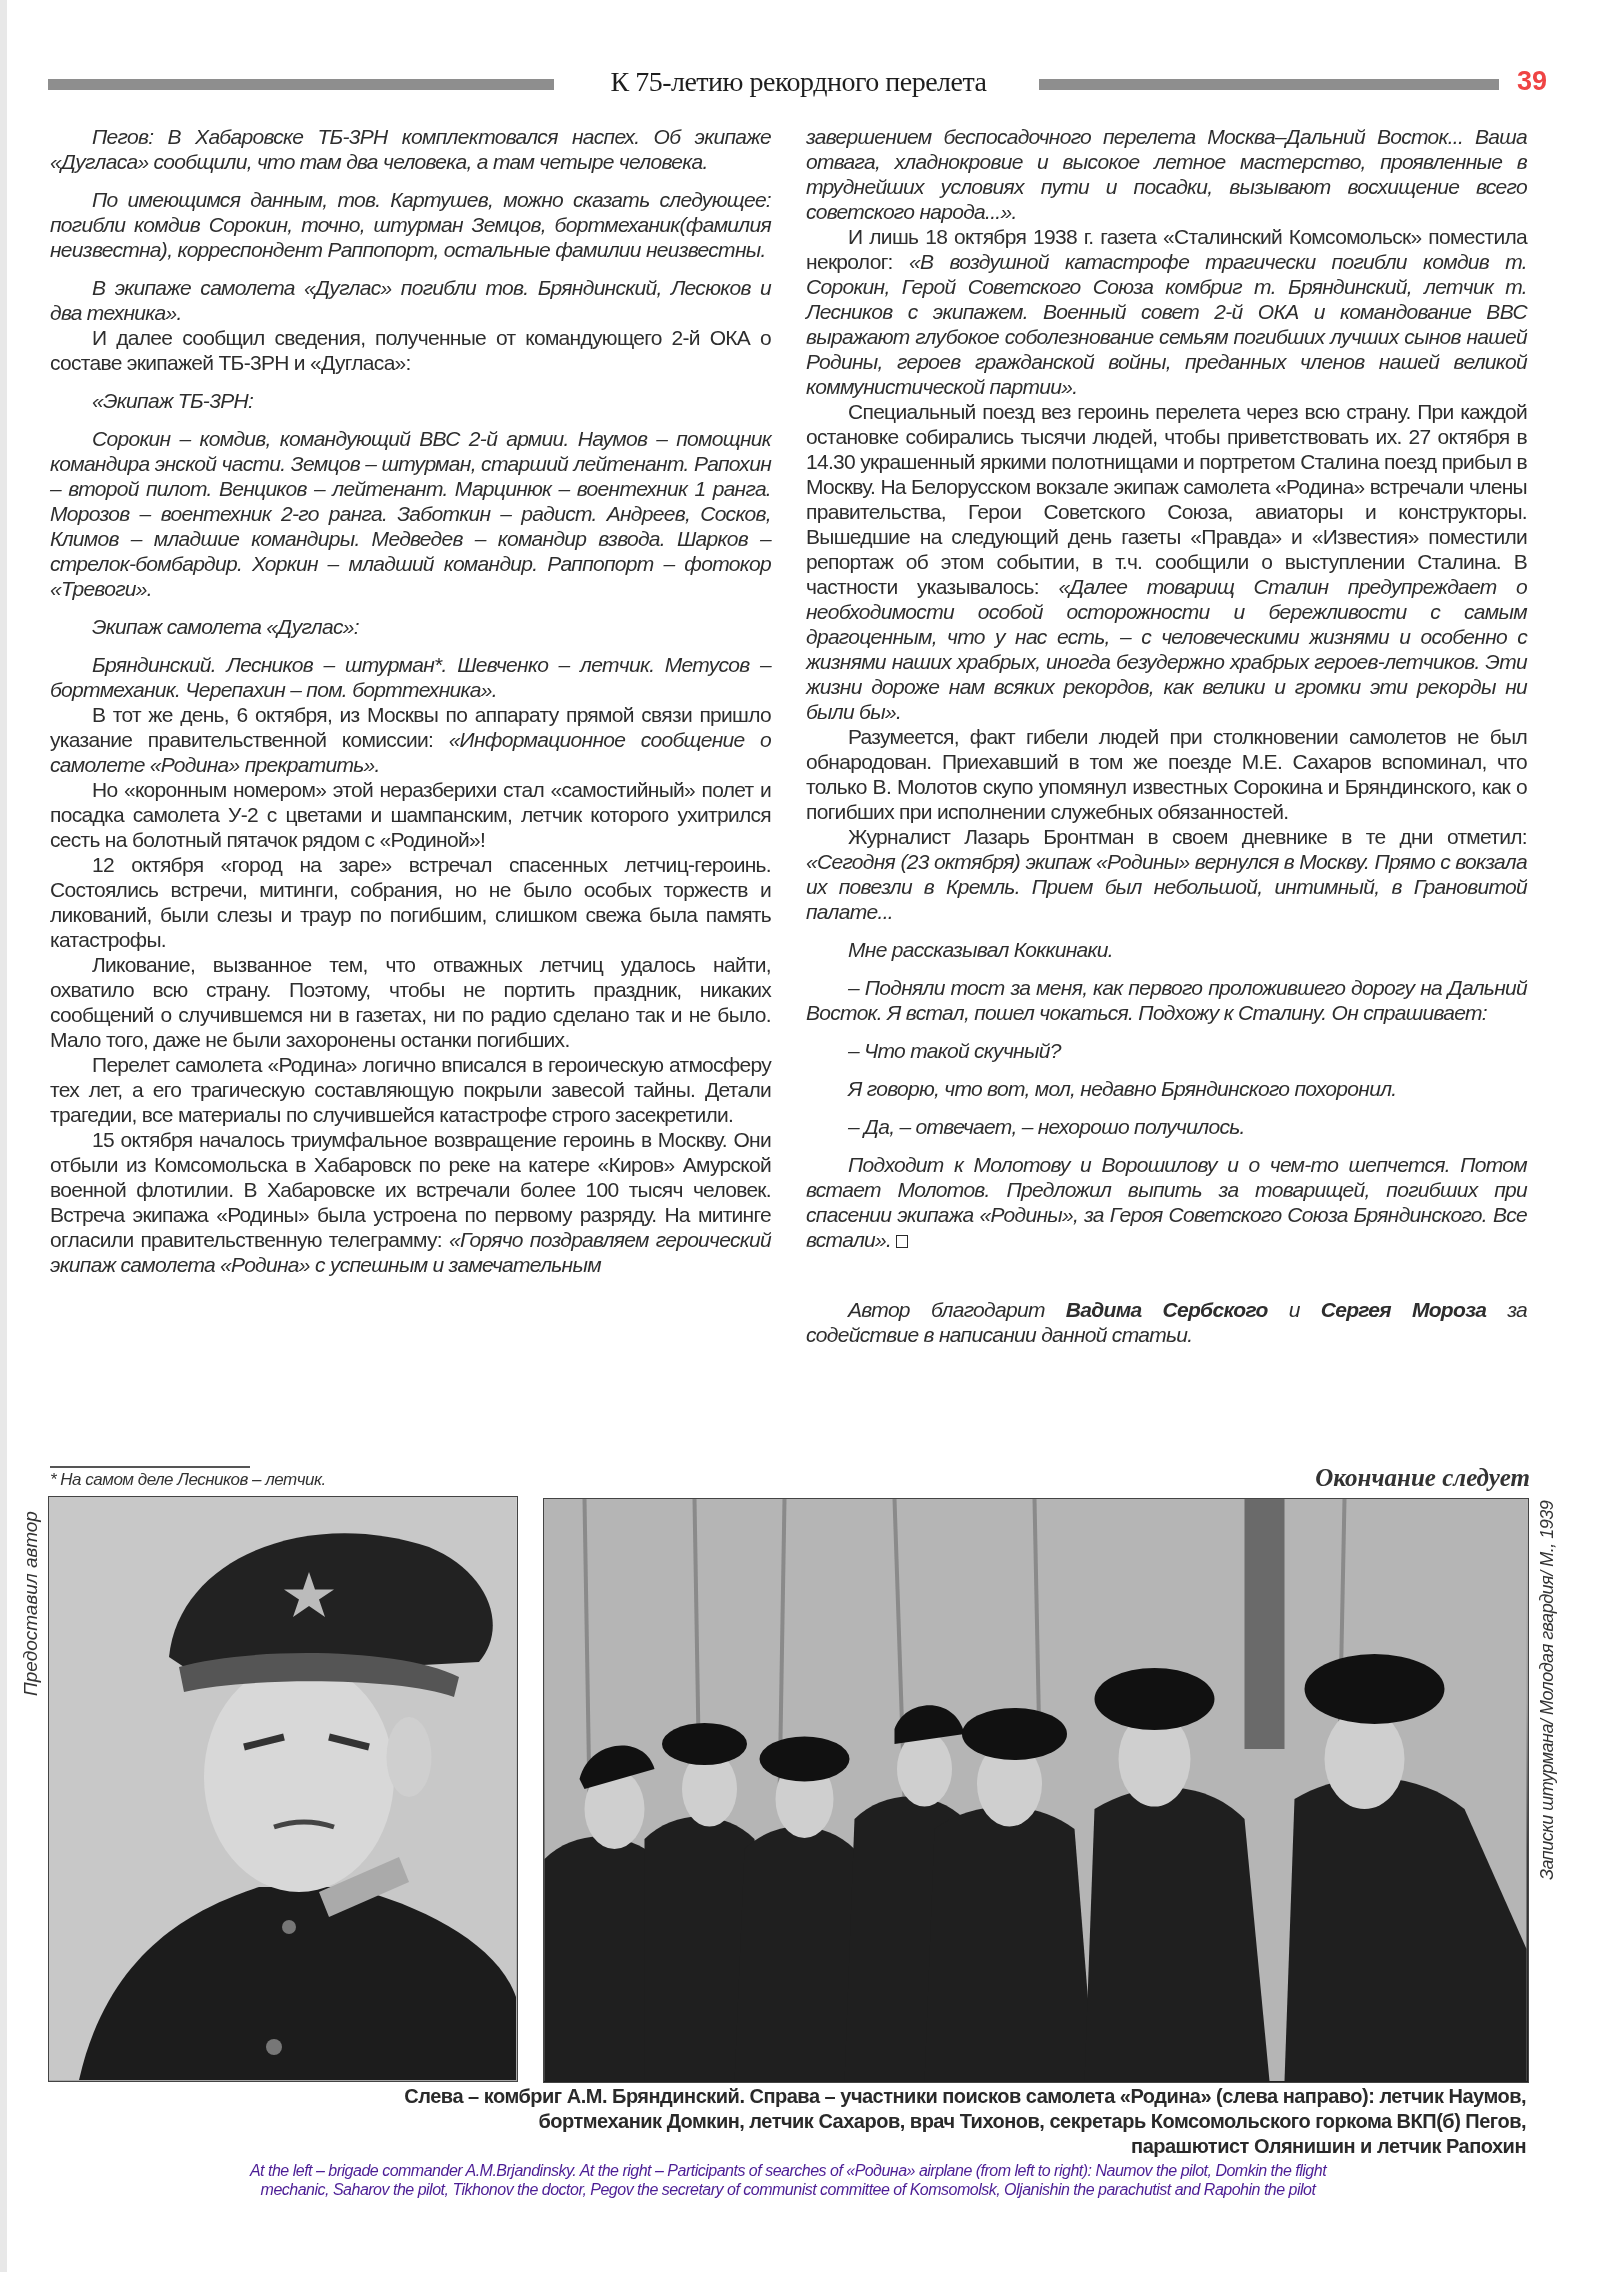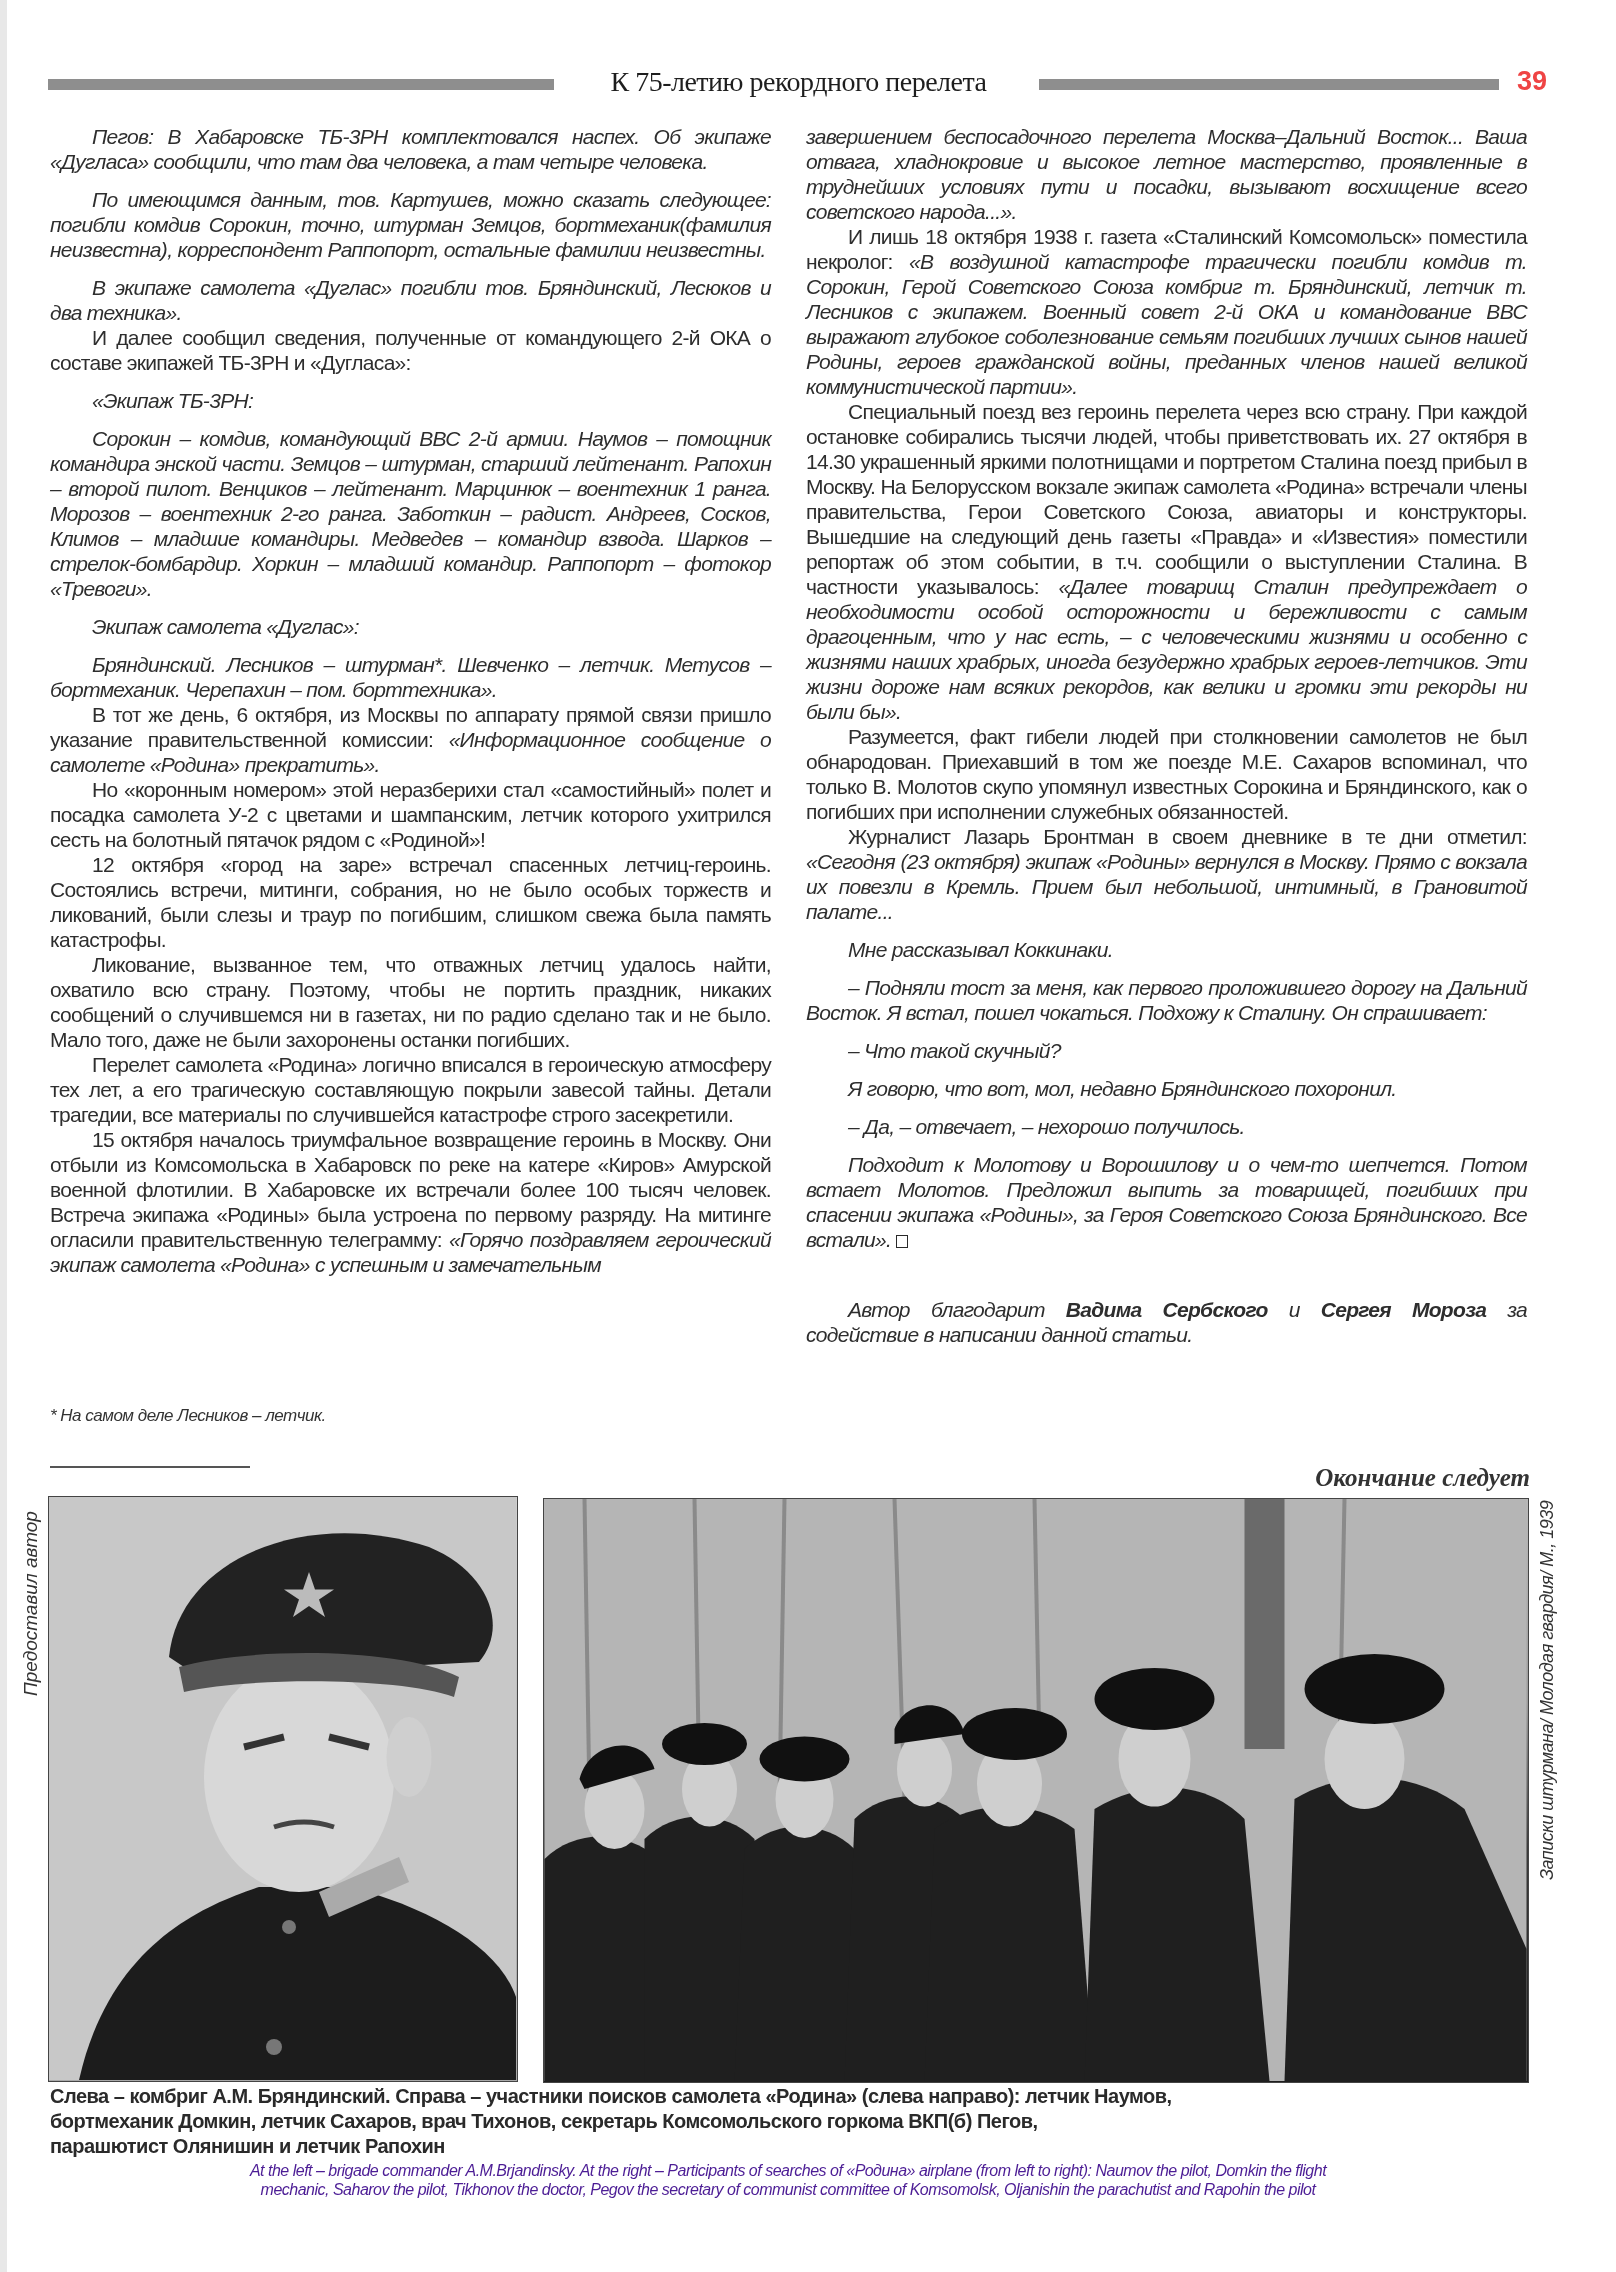--- a/index.html
+++ b/index.html
@@ -31,21 +31,21 @@
   .col.left { left: 50px; width: 721px; }
   .col.right { left: 806px; width: 721px; }
   .col p { margin: 0; text-indent: 42px; }
   .col p.noindent { text-indent: 0; }
   .col em, .col .it { font-style: italic; margin-top: 13px; }
   .col b { font-weight: bold; }
   .col .spacer { height: 32px; }
   .end-mark { display: inline-block; width: 12px; height: 13px; border: 1.5px solid #2a2a2a; border-top-width: 1px; box-sizing: border-box; vertical-align: -1px; margin-left: 5px; }
 
   .footnote-rule { position: absolute; left: 50px; top: 1466px; width: 200px; height: 1.5px; background: #555; }
-  .footnote { position: absolute; left: 50px; top: 1406px; font-size: 17px; font-style: italic; color: #333; letter-spacing: -0.5px; }
+  .footnote { position: absolute; left: 50px; top: 1470px; font-size: 17px; font-style: italic; color: #333; letter-spacing: -0.5px; }
   .to-be-continued {
     position: absolute; right: 86px; top: 1464px; font-family: "Liberation Serif", serif;
     font-style: italic; font-weight: bold; font-size: 25px; color: #333;
   }
 
   
   .photo { position: absolute; border: 1.5px solid #444; box-sizing: border-box; overflow: hidden; }
   .photo.portrait { left: 48px; top: 1496px; width: 470px; height: 586px; background: linear-gradient(180deg, #cfcfcf 0%, #bdbdbd 40%, #a8a8a8 100%); }
   .photo.group { left: 543px; top: 1498px; width: 986px; height: 585px; background: linear-gradient(180deg, #b8b8b8 0%, #9a9a9a 35%, #3a3a3a 60%, #1e1e1e 100%); }
 
@@ -54,21 +54,21 @@
     writing-mode: vertical-rl; transform: rotate(180deg); font-style: italic; font-size: 19px; color: #333;
     text-align: right;
   }
   .credit-right {
     position: absolute; left: 1537px; top: 1501px; height: 560px; width: 30px;
     writing-mode: vertical-rl; transform: rotate(180deg); font-style: italic; font-size: 18px; color: #333;
     text-align: right; letter-spacing: -0.5px;
   }
 
   .caption-ru {
-    position: absolute; left: 50px; top: 2084px; width: 1476px; text-align: left;
+    position: absolute; left: 50px; top: 2084px; width: 1476px; text-align: right;
     font-weight: bold; font-size: 20px; line-height: 25px; color: #2a2a2a; letter-spacing: -0.5px;
   }
   .caption-en {
     position: absolute; left: 50px; top: 2161px; width: 1476px; text-align: center;
     font-style: italic; font-size: 16px; line-height: 19px; color: #4c1d95; letter-spacing: -0.5px;
   }
 </style>
 </head>
 <body>
 

